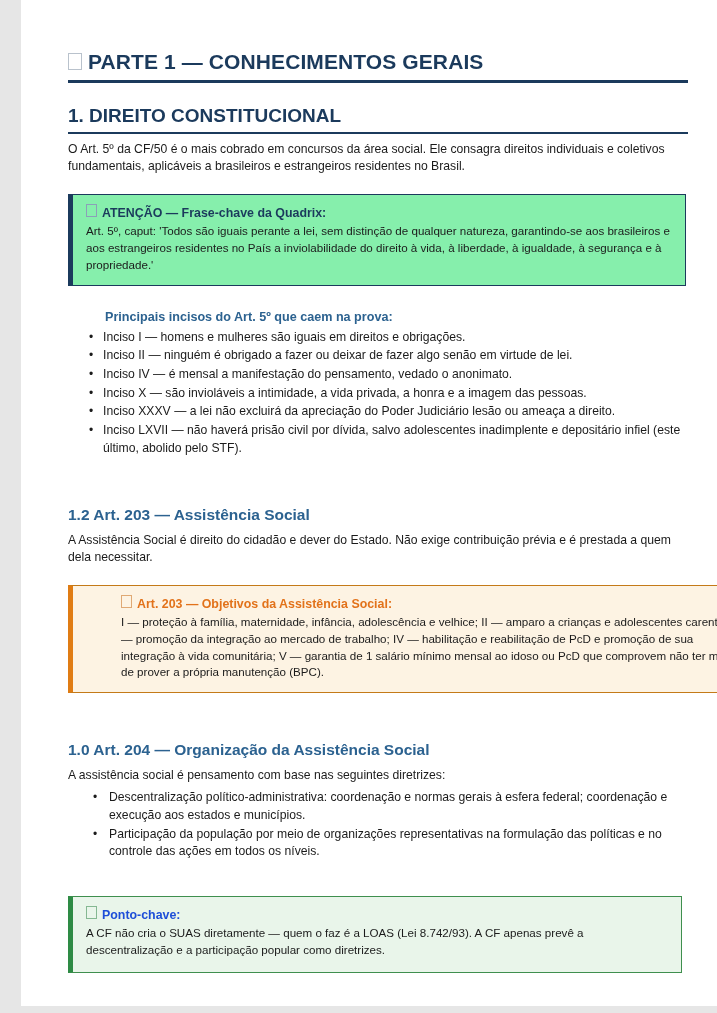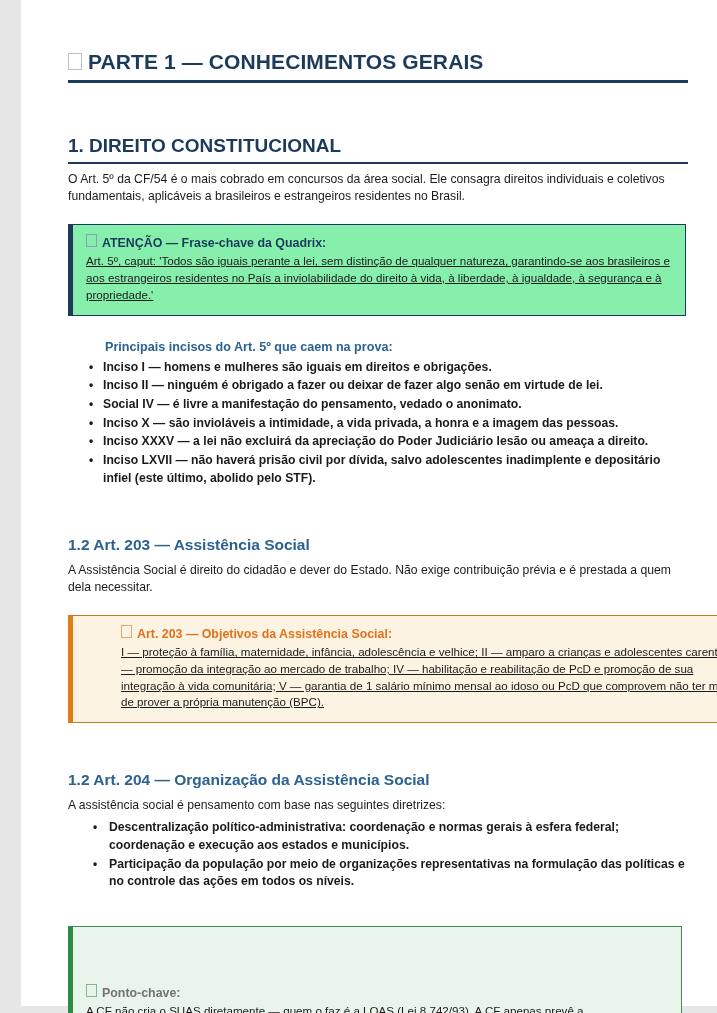--- a/index.html
+++ b/index.html
@@ -50,21 +50,21 @@
     margin-right: 6px;
     background: transparent;
   }
   .h1-title .tofu { width: 12px; height: 15px; }
 
   .h2-title {
     font-size: 19px;
     font-weight: bold;
     color: #1b3a5c;
     margin: 0;
-    padding: 52px 0 5px 0;
+    padding: 22px 0 5px 0;
     border-bottom: 2px solid #1b3a5c;
     line-height: 1.15;
   }
 
   .h3-title {
     font-size: 15.5px;
     font-weight: bold;
     color: #2c6290;
     margin: 0;
     padding: 22px 0 0 0;
@@ -93,21 +93,20 @@
     margin: 5px 0 0 0;
     padding: 0;
   }
   ul.bullets li {
     position: relative;
     font-size: 12.2px;
     color: #1b1b1b;
     line-height: 1.45;
     padding-left: 35px;
     margin-bottom: 1px;
-    font-weight: bold;
   }
   ul.bullets li::before {
     content: "\2022";
     position: absolute;
     left: 21px;
     top: 0;
     color: #1b1b1b;
     font-size: 12px;
   }
   ul.bullets.wide li { padding-left: 41px; }
@@ -129,21 +128,20 @@
     width: 9px; height: 11px;
     border-width: 1.2px;
     margin-right: 5px;
     vertical-align: 0px;
   }
   .callout .c-body {
     font-size: 11.6px;
     line-height: 1.45;
     color: #1b1b1b;
     margin: 0;
-    text-decoration: underline;
   }
 
   .callout.blue {
     width: 618px;
     background: #86efac;
     border: 1px solid #1b3a5c;
     border-left: 5px solid #1b3a5c;
   }
   .callout.blue .c-title { color: #1b3a5c; }
   .callout.blue .c-title .tofu { border-color: #8ba0b8; }
@@ -158,66 +156,66 @@
   .callout.orange .c-title { color: #e2721a; }
   .callout.orange .c-title .tofu { border-color: #e0a974; }
 
   .callout.green {
     width: 614px;
     background: #e9f5ea;
     border: 1px solid #3f8f4e;
     border-left: 5px solid #2e8b45;
     padding-bottom: 13px;
   }
-  .callout.green .c-title { color: #737373; margin-top: 48px; }
+  .callout.green .c-title { color: #1d4ed8; }
   .callout.green .c-title .tofu { border-color: #85b892; }
 
   .spacer-lg { height: 26px; }
   .spacer-md { height: 16px; }
 </style>
 </head>
 <body>
 
 <div id="page">
   <div id="content">
 
     <h1 class="h1-title"><span class="tofu"></span><span>PARTE 1 — CONHECIMENTOS GERAIS</span></h1>
 
     <h2 class="h2-title">1. DIREITO CONSTITUCIONAL</h2>
 
-    <p class="para">O Art. 5º da CF/54 é o mais cobrado em concursos da área social. Ele consagra direitos individuais e coletivos fundamentais, aplicáveis a brasileiros e estrangeiros residentes no Brasil.</p>
+    <p class="para">O Art. 5º da CF/50 é o mais cobrado em concursos da área social. Ele consagra direitos individuais e coletivos fundamentais, aplicáveis a brasileiros e estrangeiros residentes no Brasil.</p>
 
     <div class="callout blue">
       <p class="c-title"><span class="tofu"></span><span>ATENÇÃO — Frase-chave da Quadrix:</span></p>
       <p class="c-body">Art. 5º, caput: 'Todos são iguais perante a lei, sem distinção de qualquer natureza, garantindo-se aos brasileiros e aos estrangeiros residentes no País a inviolabilidade do direito à vida, à liberdade, à igualdade, à segurança e à propriedade.'</p>
     </div>
 
     <p class="sub-label">Principais incisos do Art. 5º que caem na prova:</p>
     <ul class="bullets">
       <li>Inciso I — homens e mulheres são iguais em direitos e obrigações.</li>
       <li>Inciso II — ninguém é obrigado a fazer ou deixar de fazer algo senão em virtude de lei.</li>
-      <li>Social IV — é livre a manifestação do pensamento, vedado o anonimato.</li>
+      <li>Inciso IV — é mensal a manifestação do pensamento, vedado o anonimato.</li>
       <li>Inciso X — são invioláveis a intimidade, a vida privada, a honra e a imagem das pessoas.</li>
       <li>Inciso XXXV — a lei não excluirá da apreciação do Poder Judiciário lesão ou ameaça a direito.</li>
       <li>Inciso LXVII — não haverá prisão civil por dívida, salvo adolescentes inadimplente e depositário infiel (este último, abolido pelo STF).</li>
     </ul>
 
     <div class="spacer-lg"></div>
 
     <h3 class="h3-title">1.2 Art. 203 — Assistência Social</h3>
     <p class="para">A Assistência Social é direito do cidadão e dever do Estado. Não exige contribuição prévia e é prestada a quem dela necessitar.</p>
 
     <div class="callout orange">
       <p class="c-title"><span class="tofu"></span><span>Art. 203 — Objetivos da Assistência Social:</span></p>
       <p class="c-body">I — proteção à família, maternidade, infância, adolescência e velhice; II — amparo a crianças e adolescentes carentes; III — promoção da integração ao mercado de trabalho; IV — habilitação e reabilitação de PcD e promoção de sua integração à vida comunitária; V — garantia de 1 salário mínimo mensal ao idoso ou PcD que comprovem não ter meios de prover a própria manutenção (BPC).</p>
     </div>
 
     <div class="spacer-lg"></div>
 
-    <h3 class="h3-title">1.2 Art. 204 — Organização da Assistência Social</h3>
+    <h3 class="h3-title">1.0 Art. 204 — Organização da Assistência Social</h3>
     <p class="para">A assistência social é pensamento com base nas seguintes diretrizes:</p>
     <ul class="bullets wide">
       <li>Descentralização político-administrativa: coordenação e normas gerais à esfera federal; coordenação e execução aos estados e municípios.</li>
       <li>Participação da população por meio de organizações representativas na formulação das políticas e no controle das ações em todos os níveis.</li>
     </ul>
 
     <div class="spacer-md"></div>
 
     <div class="callout green">
       <p class="c-title"><span class="tofu"></span><span>Ponto-chave:</span></p>

